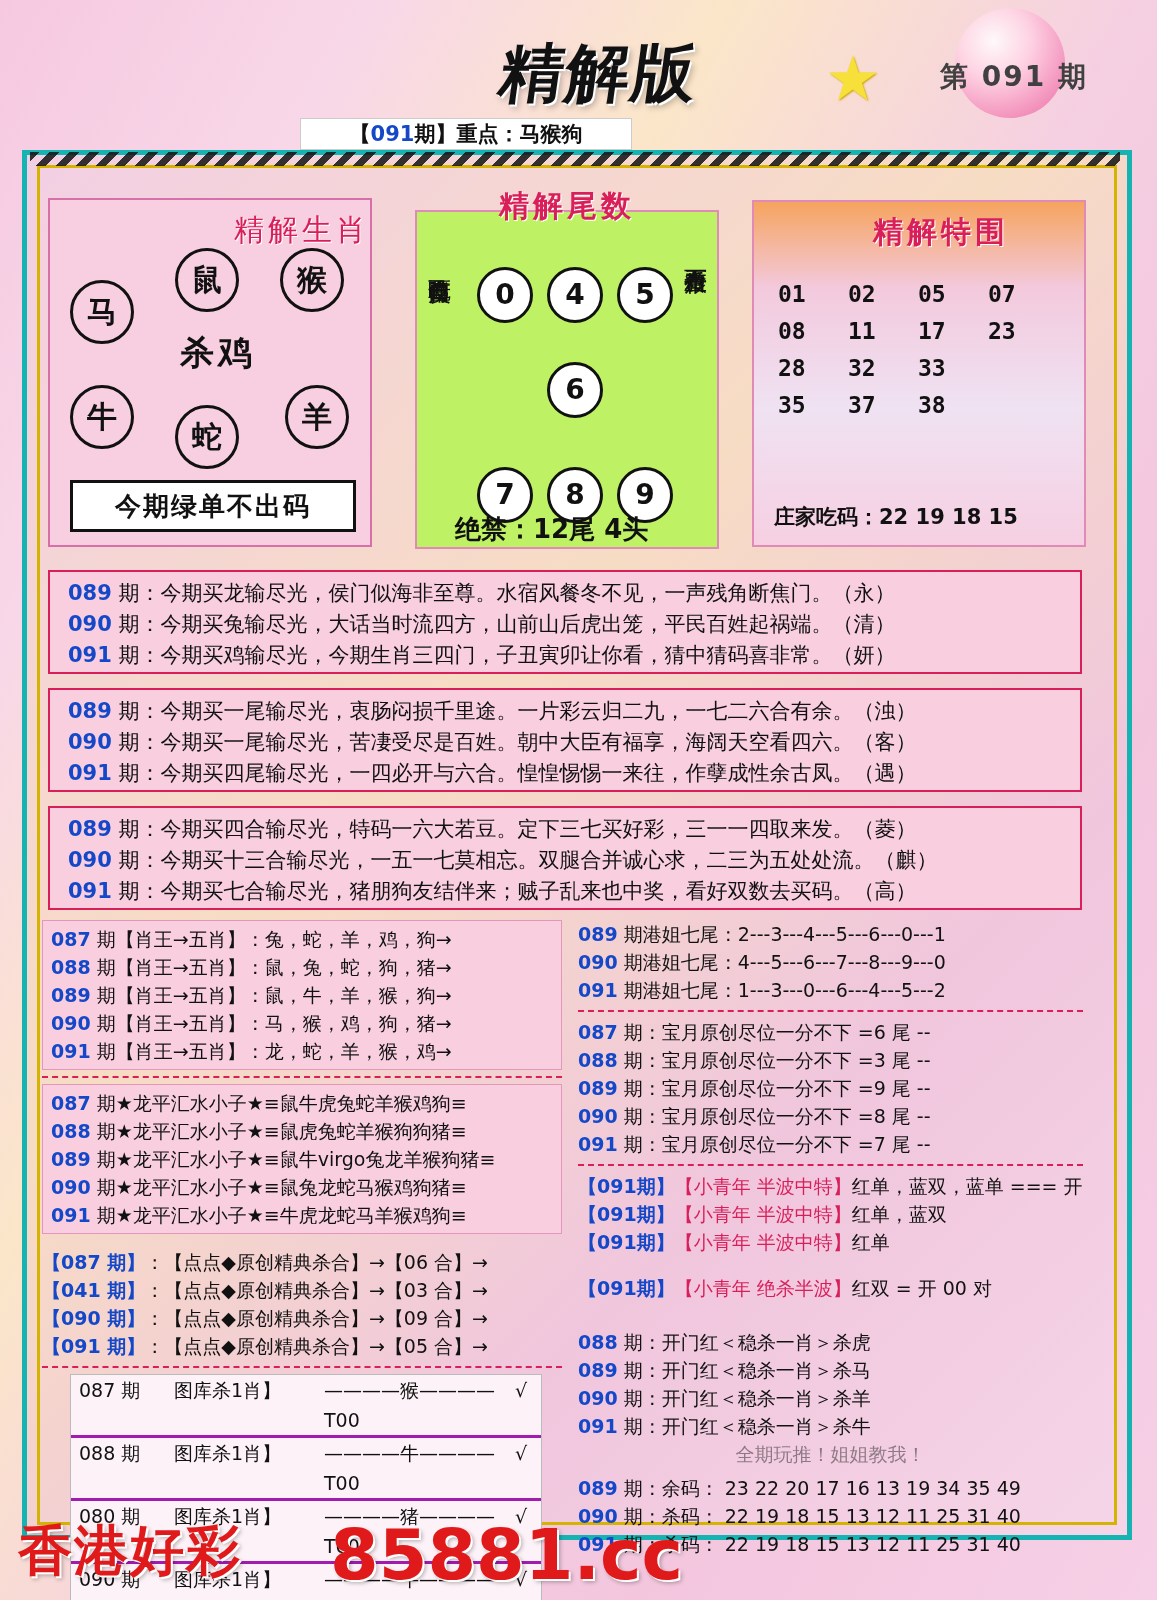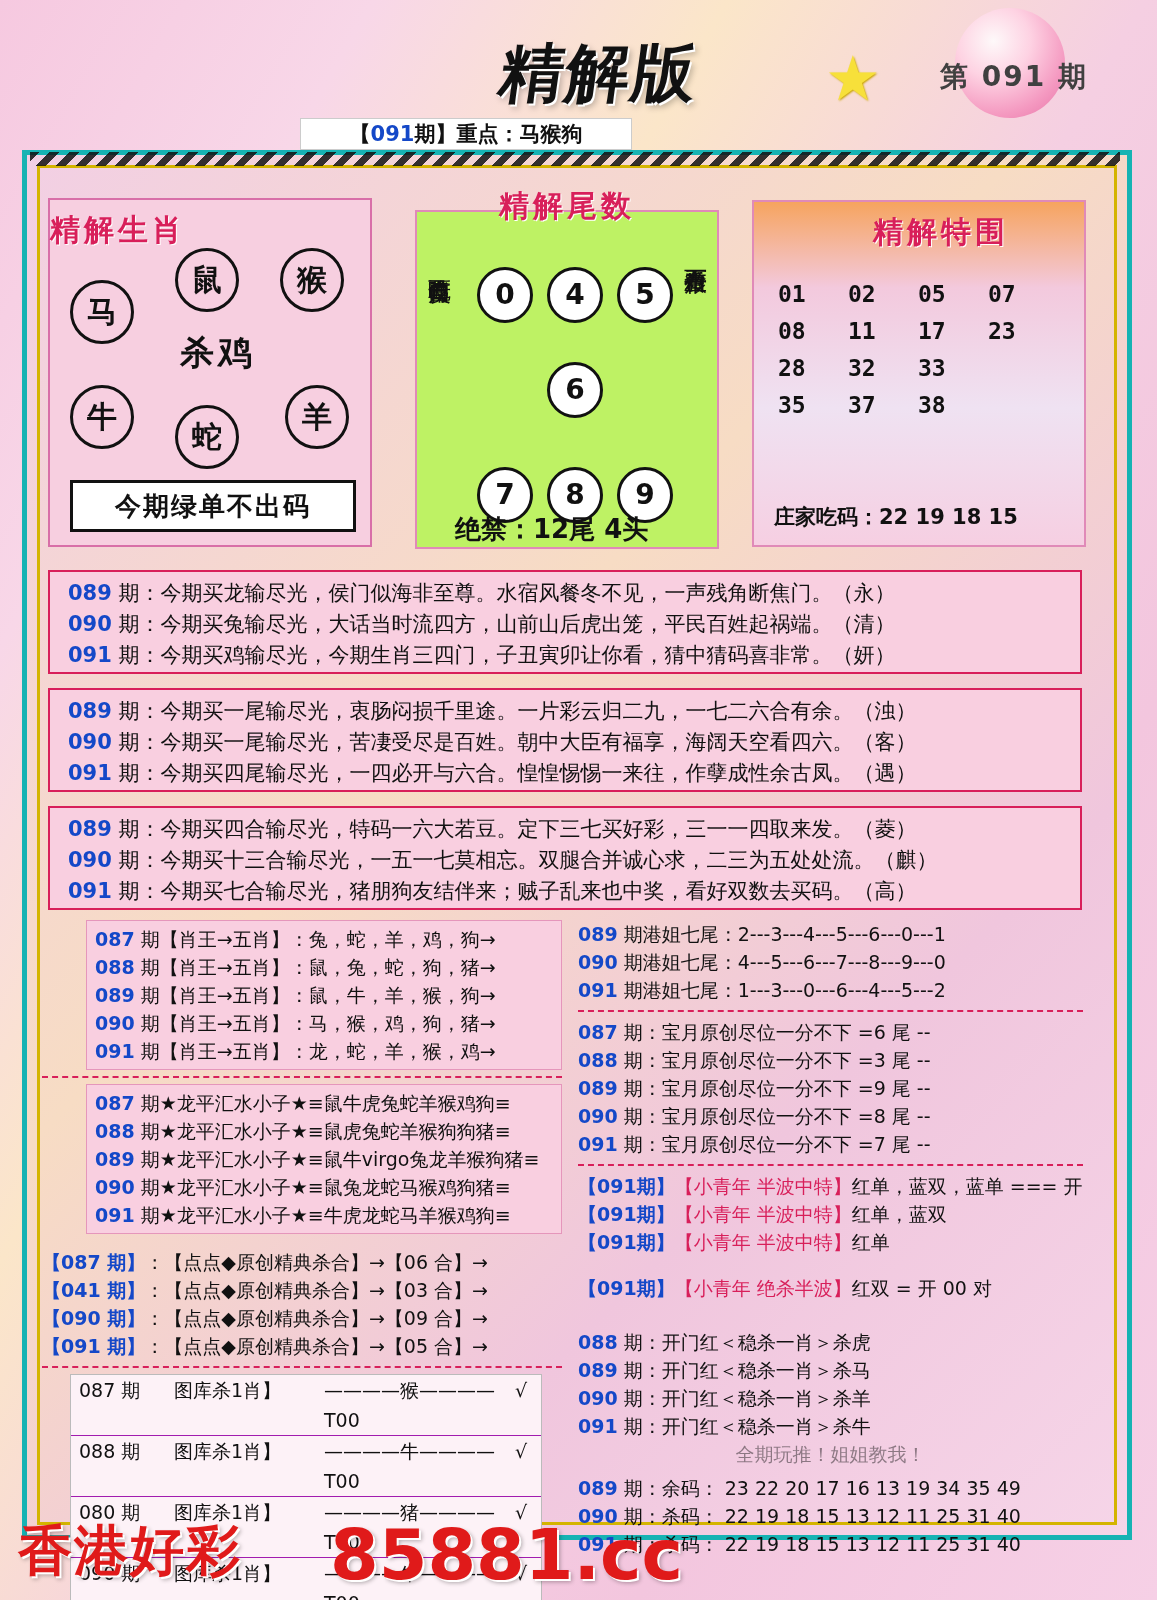--- a/index.html
+++ b/index.html
@@ -52,22 +52,22 @@
     background:repeating-linear-gradient(135deg,#111 0 7px,transparent 7px 14px);
     opacity:.85;
   }
 
   
   .panelA{
     position:absolute;left:48px;top:198px;width:320px;height:345px;
     background:#f7cfe0;border:2px solid #d86fa8;
   }
   .panelA .ttl{
-    position:absolute;left:0;right:0;top:10px;text-align:left;
-    font-size:30px;font-weight:bold;color:#d81f5a;
+    position:absolute;left:0;right:0;top:10px;text-align:right;
+    font-size:30px;font-weight:normal;color:#d81f5a;
     text-shadow:1px 1px 0 #fff;letter-spacing:4px;
   }
   .zod{
     position:absolute;font-size:30px;font-weight:bold;color:#111;
     width:58px;height:58px;line-height:58px;text-align:center;
     border:3px solid #111;border-radius:50%;
   }
   .kill{
     position:absolute;left:130px;top:130px;font-size:34px;font-weight:bold;color:#111;letter-spacing:4px;
   }
@@ -124,29 +124,29 @@
   .vrow{font-size:21px;color:#111;line-height:31px;padding-left:14px;white-space:nowrap;}
   .vrow .iss{color:#1448c8;font-weight:bold;}
 
   
   .colL{position:absolute;left:42px;top:920px;width:520px;}
   .colR{position:absolute;left:578px;top:920px;width:505px;}
   .lrow{font-size:19px;color:#111;line-height:28px;white-space:nowrap;}
   .lrow .iss{color:#1448c8;font-weight:bold;}
   .lrow .red{color:#d81f5a;}
   .sep{height:0;border-top:2px dashed #d81f5a;margin:6px 0;}
-  .boxpink{background:#f9cfe0;border:1px solid #e596bb;padding:4px 8px;box-sizing:border-box;margin-left:44px;}
+  .boxpink{background:#f9cfe0;border:1px solid #e596bb;padding:4px 8px;box-sizing:border-box;}
 
   .tblrow{display:flex;font-size:19px;color:#111;line-height:30px;}
   .tblrow .c1{width:95px;}
   .tblrow .c2{width:150px;}
   .tblrow .c3{flex:1;}
   .tblrow .c4{width:26px;color:#111;}
   .tbl{border:1px solid #bbb;background:#fdf2f7;}
-  .tbl .tblrow{border-bottom:1px solid #a21caf;padding-left:8px;}
+  .tbl .tblrow{border-bottom:3px solid #a21caf;padding-left:8px;}
   .tbl .tblrow:last-child{border-bottom:none;}
 
   
   .footer{position:absolute;left:0;bottom:0;width:1157px;height:90px;}
   .foot-cn{
     position:absolute;left:18px;bottom:12px;font-size:54px;font-weight:bold;color:#e01a1a;
     text-shadow:2px 2px 0 #fff,3px 3px 4px rgba(0,0,0,.3);letter-spacing:2px;
   }
   .foot-num{
     position:absolute;left:330px;bottom:4px;font-size:70px;font-weight:bold;color:#e01a1a;

